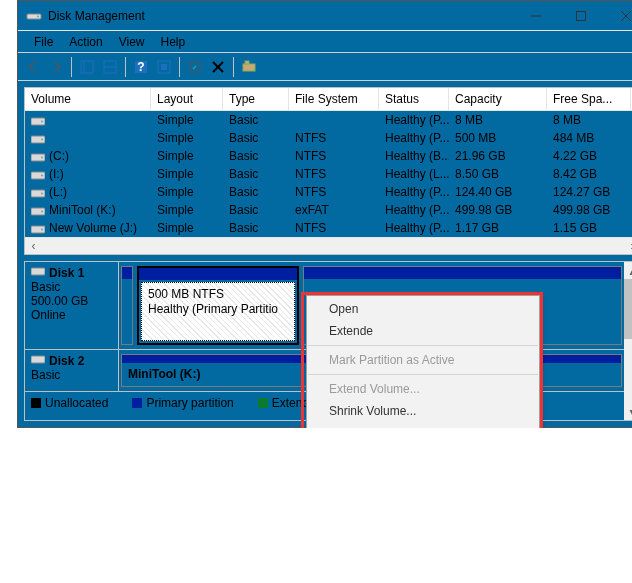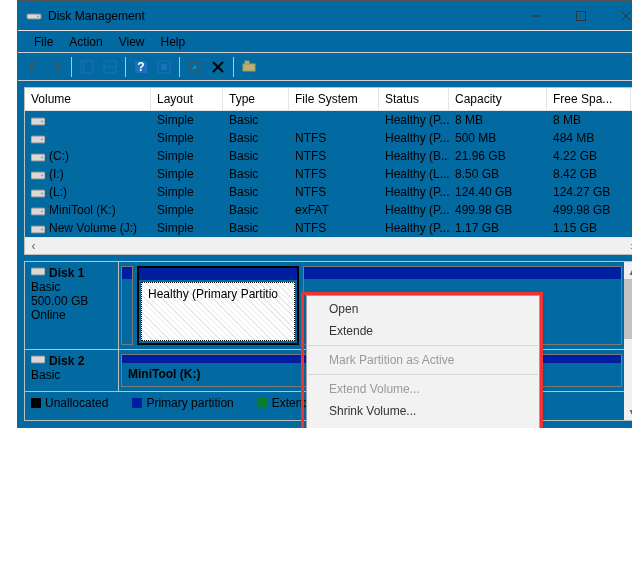--- a/index.html
+++ b/index.html
@@ -276,20 +276,21 @@
             <div>Online</div>
           </div>
           <div class="disk-parts">
             <div class="part" style="width:12px">
                 <div class="part-bar bar-blue"></div>
                 <div class="part-body"></div>
               </div>
             <div class="part part-sel" style="width:162px">
               <div class="part-bar bar-blue"></div>
               <div class="part-body">
+                <div>500 MB NTFS</div>
                 <div>Healthy (Primary Partitio</div>
               </div>
             </div>
             <div class="part" style="flex:1">
                 <div class="part-bar bar-blue"></div>
                 <div class="part-body"></div>
               </div>
           </div>
         </div>
         <div class="disk-row" style="height:42px">

